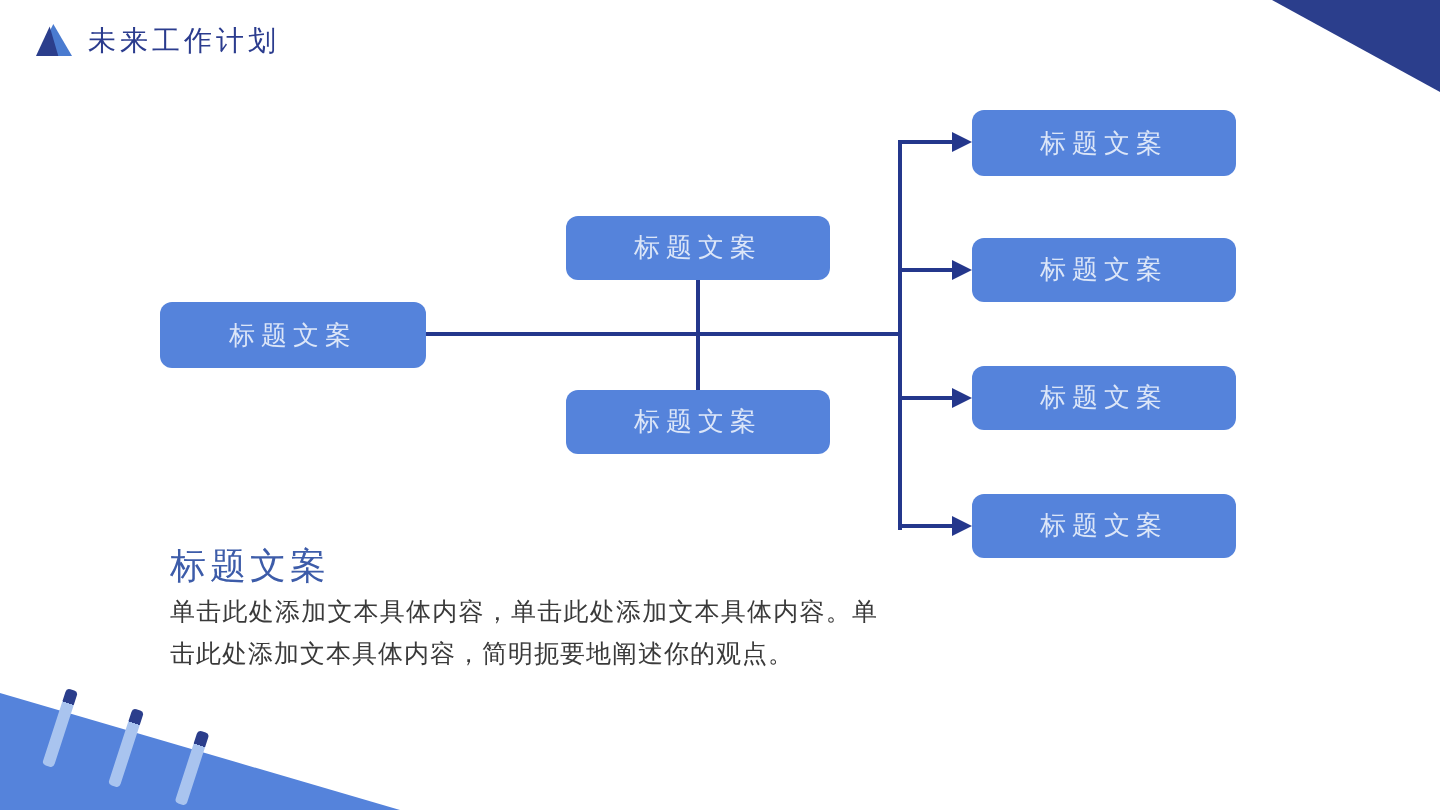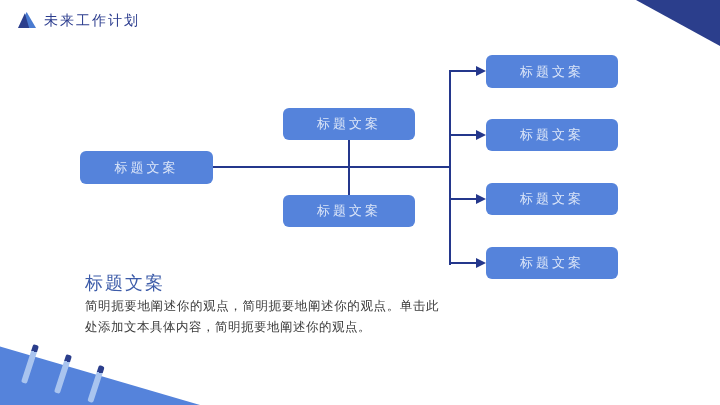--- a/index.html
+++ b/index.html
@@ -110,20 +110,20 @@
     <span>标题文案</span>
   </div>
   <div class="node node-leaf leaf-2">
     <span>标题文案</span>
   </div>
   <div class="node node-leaf leaf-3">
     <span>标题文案</span>
   </div>
 
   <div class="footer-heading">标题文案</div>
-  <div class="footer-body">简明扼要地阐述你的观点，简明扼要地阐述你的观点。单击此处添加文本具体内容，简明扼要地阐述你的观点。</div>
+  <div class="footer-body">单击此处添加文本具体内容，单击此处添加文本具体内容。单击此处添加文本具体内容，简明扼要地阐述你的观点。</div>
 
   <div class="corner-bl"></div>
   <div class="slash slash-0"></div>
   <div class="slash slash-1"></div>
   <div class="slash slash-2"></div>
 
 </div>
 
 </body></html>

